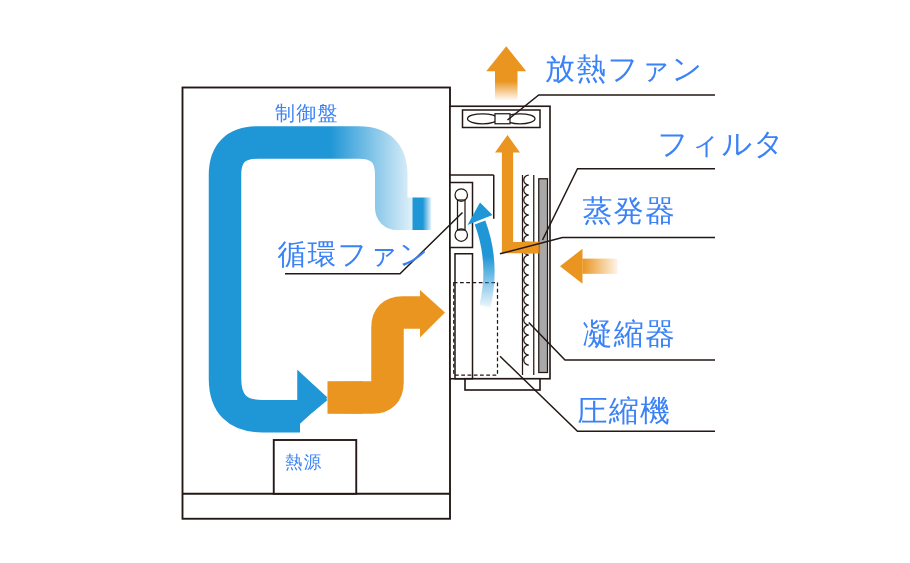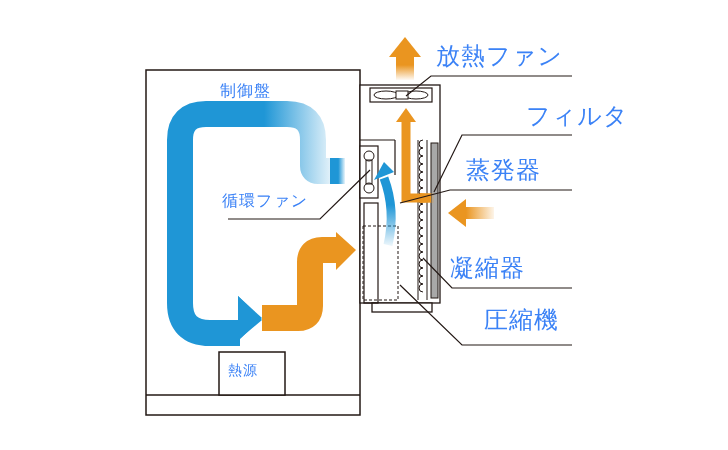--- a/index.html
+++ b/index.html
@@ -1,19 +1,19 @@
 <!DOCTYPE html>
 <html><head>
 <meta charset="utf-8">
 <style>
   html,body{margin:0;padding:0;background:#fff;}
   body{width:728px;height:450px;position:relative;overflow:hidden;font-family:"DejaVu Sans","Liberation Sans",sans-serif;}
   #dia{position:absolute;left:0;top:0;}
   .lbl{position:absolute;font-size:24px;color:#3b82f6;line-height:1;white-space:nowrap;letter-spacing:1px;font-family:Liberation Mono, monospace;}
-  .lbl-sm{font-size:16px;}
+  .lbl-sm{font-size:23px;}
 </style>
 </head>
 <body>
 
 <svg id="dia" width="728" height="450" viewBox="0 0 728 450">
   <defs>
     <linearGradient id="blueFade" x1="0" x2="1" y1="0" y2="0">
       <stop offset="0" stop-color="#1f96d6"></stop>
       <stop offset="0.55" stop-color="#1f96d6"></stop>
       <stop offset="1" stop-color="#1f96d6" stop-opacity="0.1"></stop>
@@ -108,14 +108,14 @@
     <polyline points="400,285 462,345 572,345"></polyline>
   </g>
 </svg>
 
 <div class="lbl" style="left:220px;top:84px;font-size:16px;">制御盤</div>
 <div class="lbl lbl-sm" style="left:222px;top:194px;">循環ファン</div>
 <div class="lbl" style="left:228px;top:364px;font-size:14px;">熱源</div>
 <div class="lbl" style="left:436px;top:46px;">放熱ファン</div>
 <div class="lbl" style="left:482px;top:106px;margin-left:44px;">フィルタ</div>
 <div class="lbl" style="left:466px;top:160px;">蒸発器</div>
-<div class="lbl" style="left:450px;top:258px;">凝縮器</div>
-<div class="lbl" style="left:462px;top:310px;margin-left:22px;">圧縮機</div>
+<div class="lbl" style="left:466px;top:258px;">凝縮器</div>
+<div class="lbl" style="left:462px;top:320px;">圧縮機</div>
 
 </body></html>

